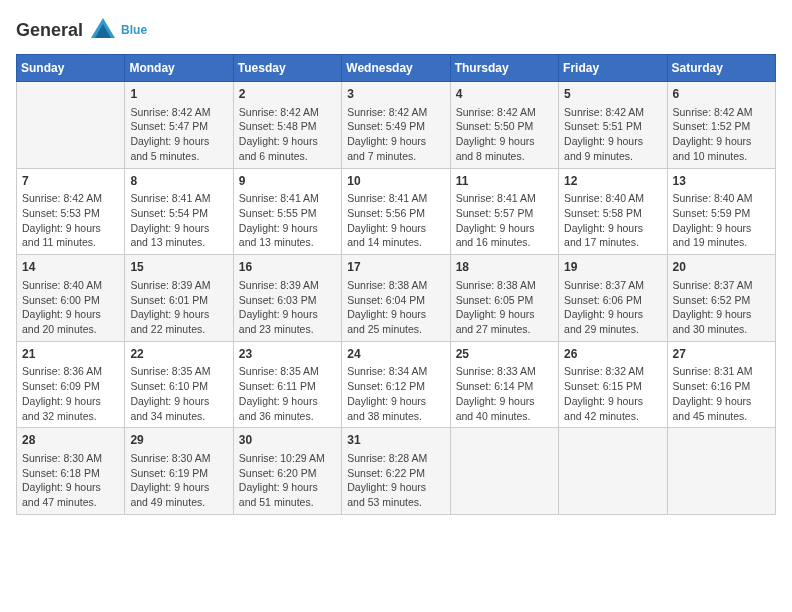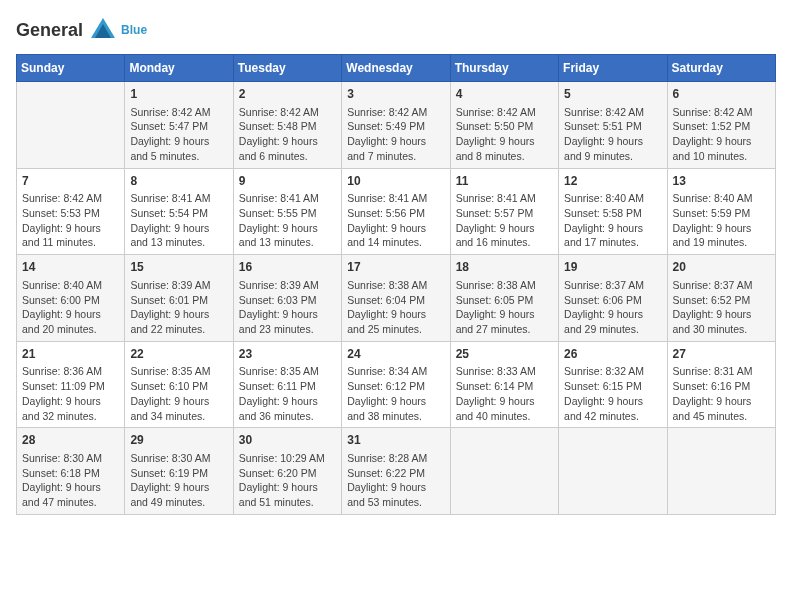--- a/index.html
+++ b/index.html
@@ -260,21 +260,21 @@
           <div class="cell-content">Sunrise: 8:37 AM</div>
           <div class="cell-content">Sunset: 6:52 PM</div>
           <div class="cell-content">Daylight: 9 hours</div>
           <div class="cell-content">and 30 minutes.</div>
         </td>
       </tr>
       <tr>
         <td>
           <span class="day-num">21</span>
           <div class="cell-content">Sunrise: 8:36 AM</div>
-          <div class="cell-content">Sunset: 11:09 PM</div>
+          <div class="cell-content">Sunset: 6:09 PM</div>
           <div class="cell-content">Daylight: 9 hours</div>
           <div class="cell-content">and 32 minutes.</div>
         </td>
         <td>
           <span class="day-num">22</span>
           <div class="cell-content">Sunrise: 8:35 AM</div>
           <div class="cell-content">Sunset: 6:10 PM</div>
           <div class="cell-content">Daylight: 9 hours</div>
           <div class="cell-content">and 34 minutes.</div>
         </td>

